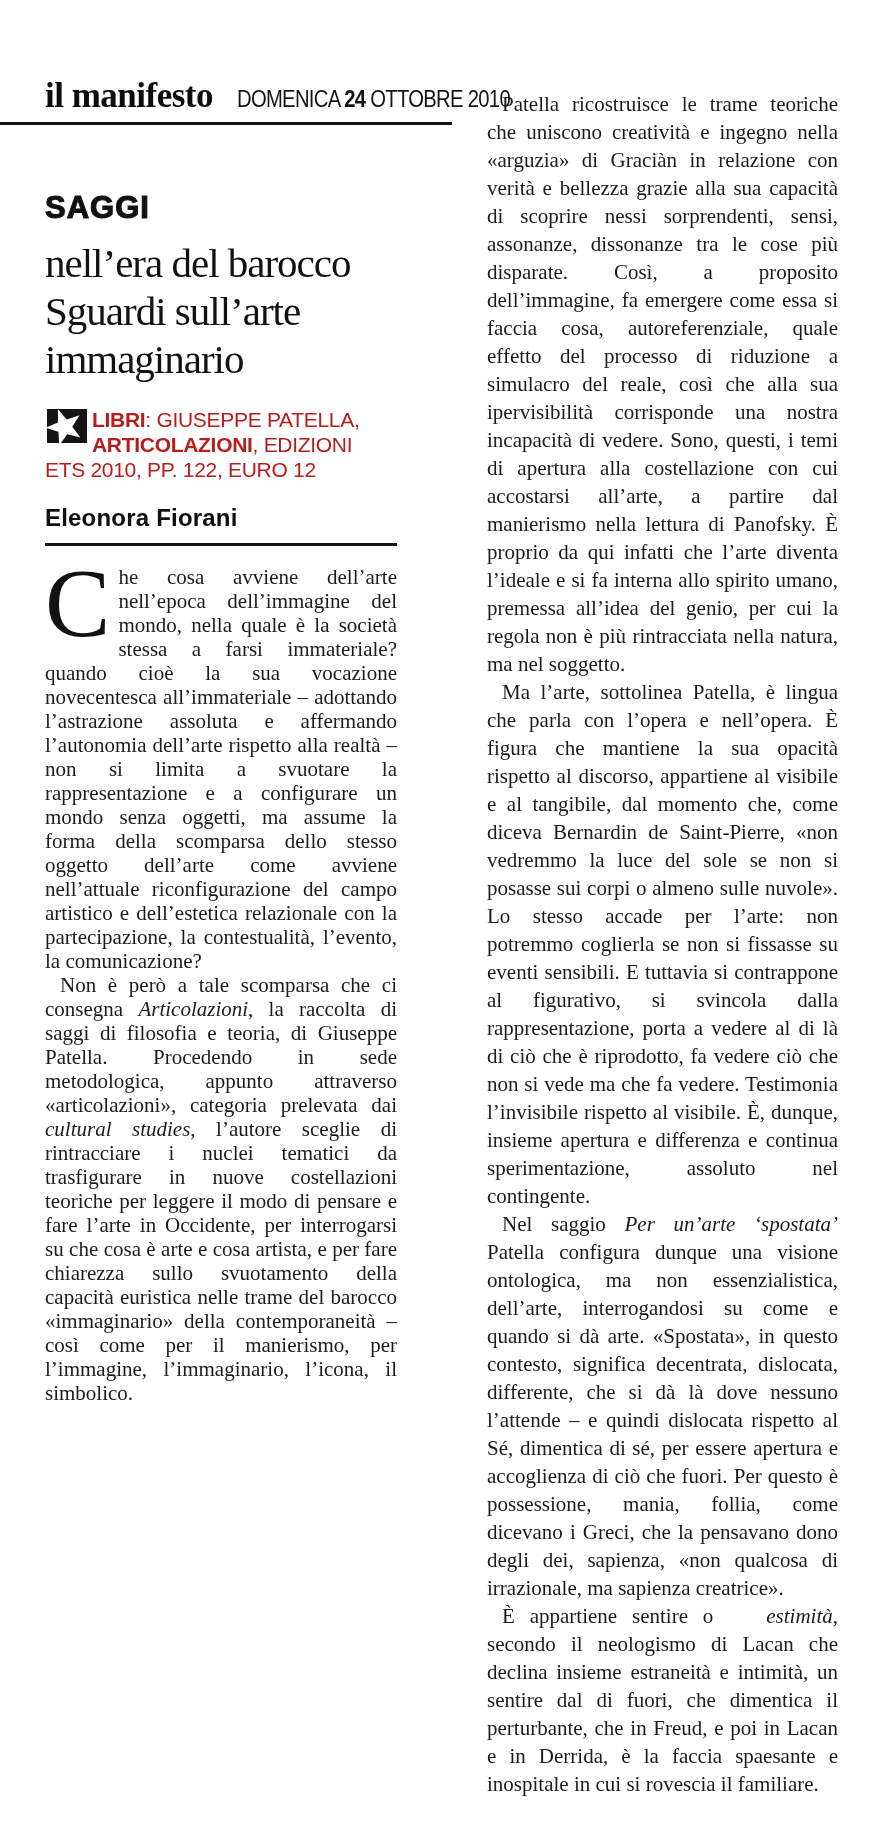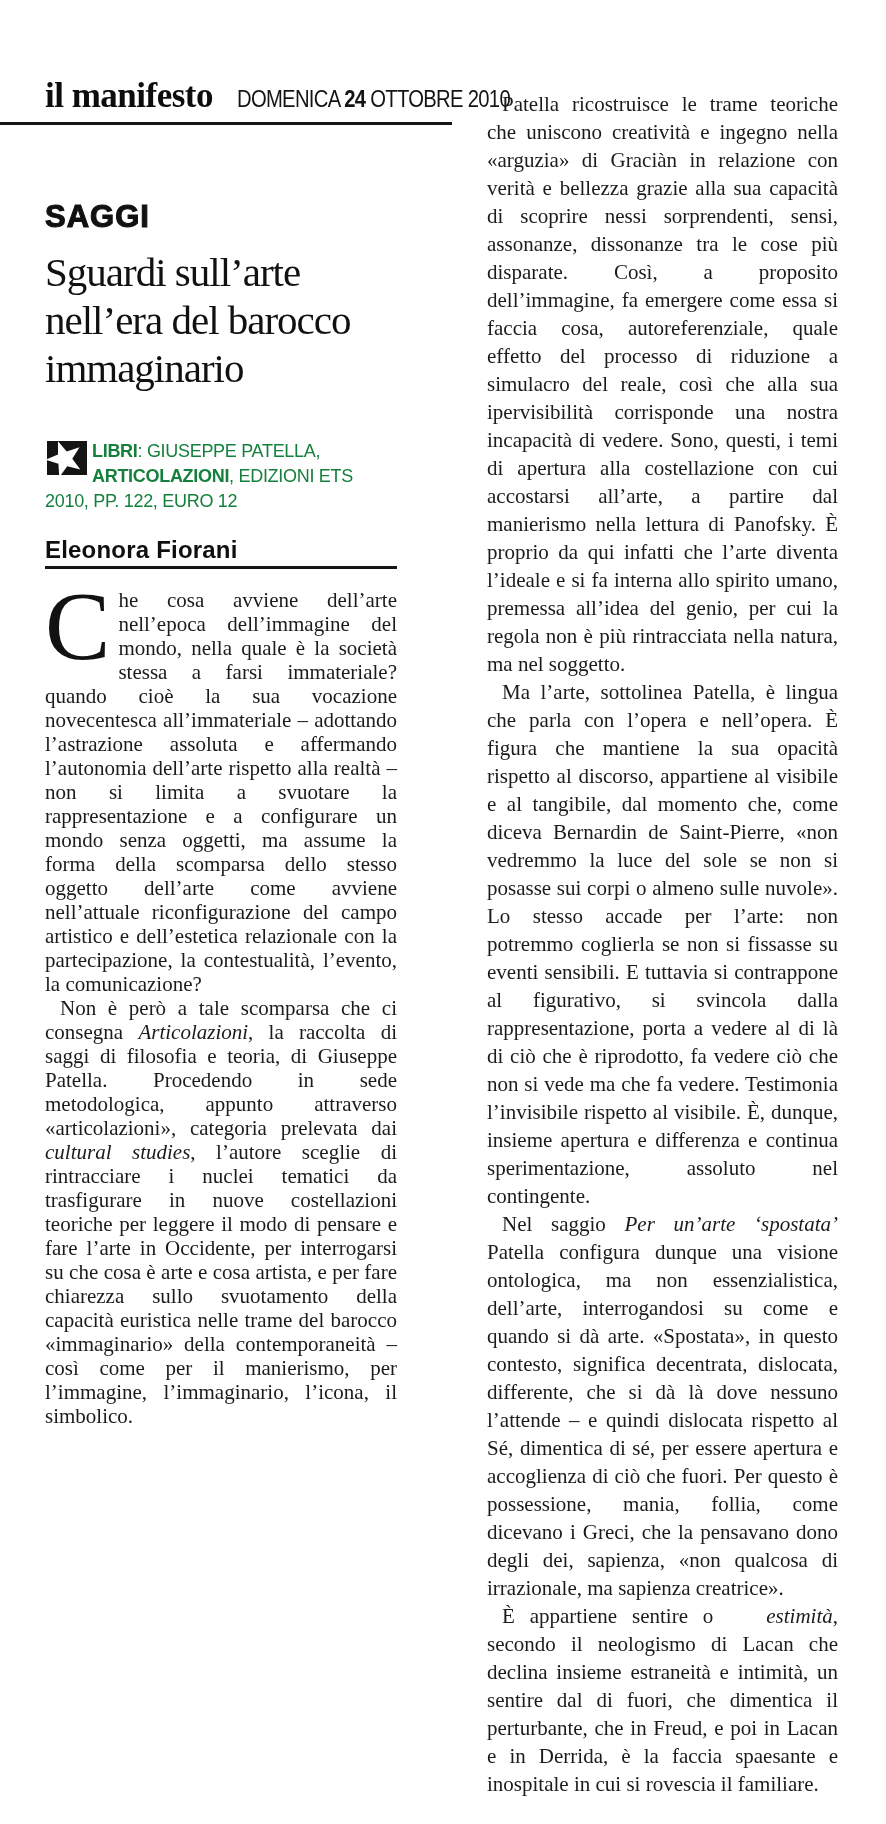--- a/index.html
+++ b/index.html
@@ -13,35 +13,35 @@
     font-family:"Liberation Serif",serif;font-weight:700;font-size:35px;
     letter-spacing:-0.5px;color:#0d0d0d;
   }
   .mdate{
     display:inline-block;font-family:"Liberation Sans",sans-serif;font-size:23px;
     margin-left:20px;letter-spacing:-0.8px;color:#141414;
     transform:scaleX(0.88);transform-origin:left bottom;
   }
   .masthead-rule{position:absolute;left:0;top:122px;width:452px;height:3px;background:#161616;}
   
-  .left-col{position:absolute;left:45px;top:201px;width:352px;}
+  .left-col{position:absolute;left:45px;top:192px;width:352px;}
   .kicker{
     font-family:"Liberation Sans",sans-serif;font-weight:700;font-size:31px;
     letter-spacing:1px;color:#111;-webkit-text-stroke:1.1px #111;line-height:1;
   }
   .title{margin-top:16px;font-size:41px;line-height:48px;letter-spacing:-1px;color:#111;}
   .title .tline{display:block;}
   .bookinfo{
-    margin-top:47px;font-family:"Liberation Sans",sans-serif;font-size:18px;
-    line-height:25px;letter-spacing:-0.3px;color:#15803d;
+    margin-top:24px;font-family:"Liberation Sans",sans-serif;font-size:21px;
+    line-height:25px;letter-spacing:-0.3px;color:#b91c1c;
   }
   .star-badge{float:left;width:42px;height:38px;margin:2px 5px 0 0;}
   .byline{
     margin-top:22px;font-family:"Liberation Sans",sans-serif;font-weight:700;
-    font-size:24px;color:#0f0f0f;border-bottom:3px solid #151515;padding-bottom:2px;
+    font-size:24px;color:#0f0f0f;border-bottom:3px solid #151515;padding-bottom:11px;
     letter-spacing:0.2px;
   }
   
   .bodytext{margin-top:19px;font-size:21px;line-height:24px;text-align:justify;}
   .right-col{
     position:absolute;left:487px;top:90px;width:351px;
     font-size:21px;line-height:28px;text-align:justify;
   }
   .body-p{margin:0;hyphens:auto;-webkit-hyphens:auto;}
   .body-p.indent{text-indent:15px;}
@@ -58,22 +58,22 @@
   <div class="masthead">
     <span class="logo">il manifesto</span>
     <span class="mdate"><span>DOMENICA </span><span style="font-weight: 700;">24</span><span> OTTOBRE 2010</span></span>
   </div>
   <div class="masthead-rule"></div>
 
   <div class="left-col">
     <div class="kicker">SAGGI</div>
 
     <h1 class="title" style="margin:16px 0 0 0;font-weight:400;">
+        <span class="tline">nell’era del barocco</span>
         <span class="tline">Sguardi sull’arte</span>
-        <span class="tline">nell’era del barocco</span>
         <span class="tline">immaginario</span>
       </h1>
 
     <div class="bookinfo">
       <svg class="star-badge" viewBox="0 0 42 38" xmlns="http://www.w3.org/2000/svg" aria-hidden="true">
         <rect x="2" y="0" width="40" height="34" fill="#141414"></rect>
         <polygon fill="#ffffff" points="13.0,0.2 21.7,10.5 34.5,6.3 27.3,17.7 35.3,28.6 22.2,25.3 14.3,36.3 13.4,22.8 0.5,18.7 13.0,13.6"></polygon>
       </svg>
       <span><span style="font-weight: 700;">LIBRI</span><span>: GIUSEPPE PATELLA, </span><span style="font-weight: 700;">ARTICOLAZIONI</span><span>, EDIZIONI ETS 2010, PP. 122, EURO 12</span></span>
     </div>

